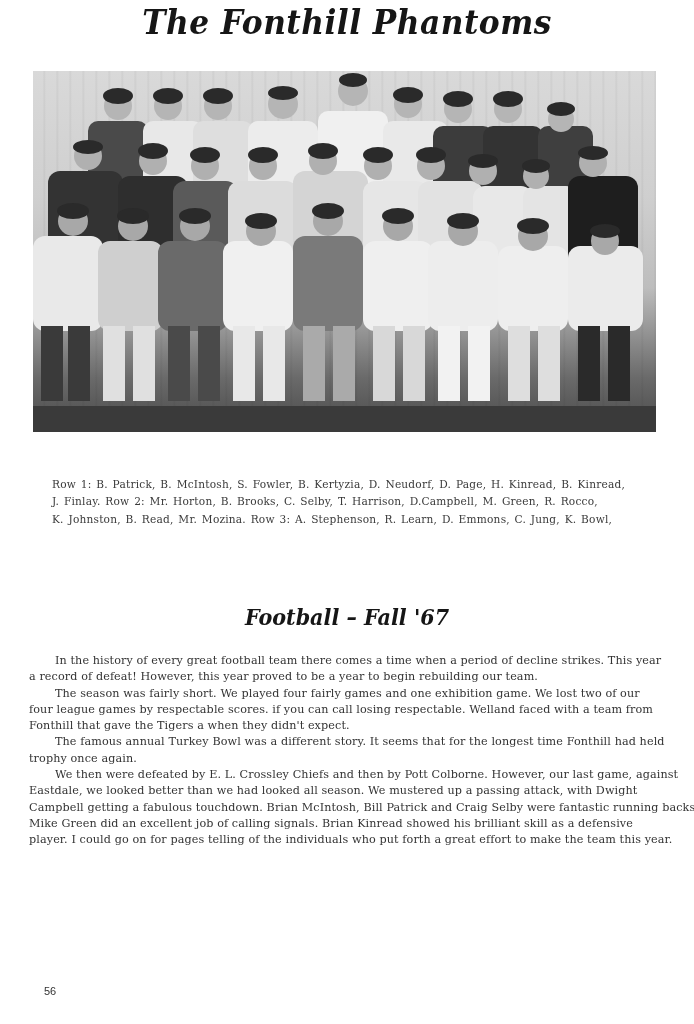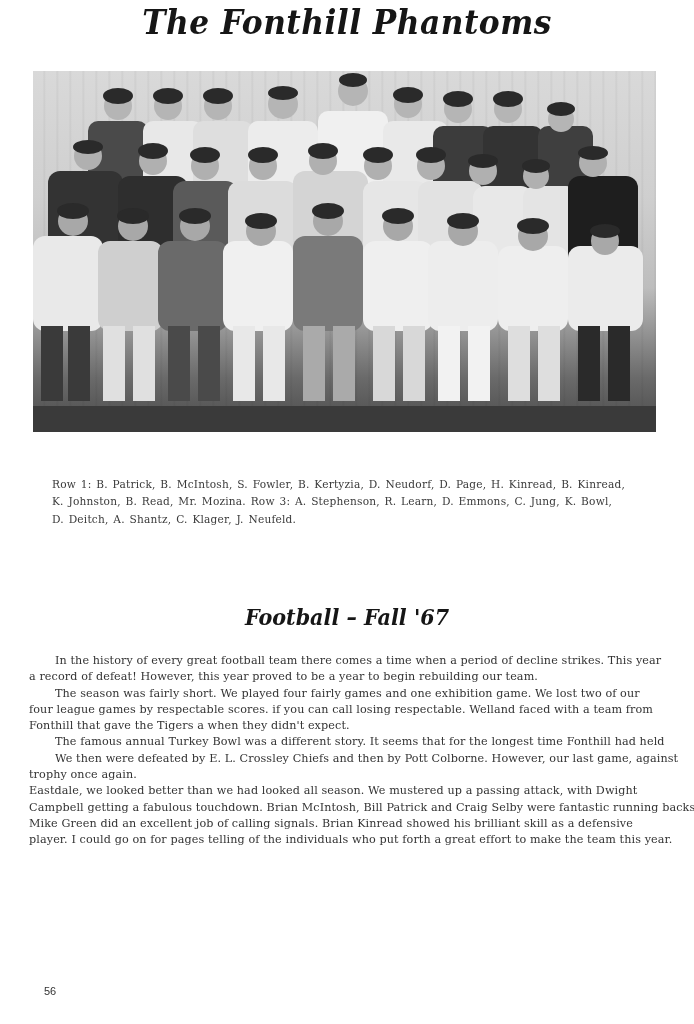--- a/index.html
+++ b/index.html
@@ -224,34 +224,34 @@
         <rect x="505" y="255" width="22" height="75" fill="#dedede"></rect>
       <rect x="545" y="255" width="22" height="75" fill="#2a2a2a"></rect>
         <rect x="575" y="255" width="22" height="75" fill="#2a2a2a"></rect>
     </g>
     <rect x="0" y="335" width="623" height="26" fill="#3a3a3a"></rect>
   </svg>
 </div>
 
 <div class="caption">
   <span class="line">Row 1: B. Patrick, B. McIntosh, S. Fowler, B. Kertyzia, D. Neudorf, D. Page, H. Kinread, B. Kinread,</span>
+  <span class="line">J. Finlay. Row 2: Mr. Horton, B. Brooks, C. Selby, T. Harrison, D.Campbell, M. Green, R. Rocco,</span>
   <span class="line">K. Johnston, B. Read, Mr. Mozina. Row 3: A. Stephenson, R. Learn, D. Emmons, C. Jung, K. Bowl,</span>
-  <span class="line">D. Deitch, A. Shantz, C. Klager, J. Neufeld.</span>
 </div>
 
 <div class="section-title">Football – Fall '67</div>
 
 <div class="article">
   <span class="line indent">In the history of every great football team there comes a time when a period of decline strikes. This year</span>
   <span class="line">a record of defeat! However, this year proved to be a year to begin rebuilding our team.</span>
   <span class="line indent">The season was fairly short. We played four fairly games and one exhibition game. We lost two of our</span>
   <span class="line">four league games by respectable scores. if you can call losing respectable. Welland faced with a team from</span>
   <span class="line">Fonthill that gave the Tigers a when they didn't expect.</span>
   <span class="line indent">The famous annual Turkey Bowl was a different story. It seems that for the longest time Fonthill had held</span>
+  <span class="line">trophy once again.</span>
   <span class="line indent">We then were defeated by E. L. Crossley Chiefs and then by Pott Colborne. However, our last game, against</span>
-  <span class="line">trophy once again.</span>
   <span class="line">Eastdale, we looked better than we had looked all season. We mustered up a passing attack, with Dwight</span>
   <span class="line">Campbell getting a fabulous touchdown. Brian McIntosh, Bill Patrick and Craig Selby were fantastic running backs.</span>
   <span class="line">Mike Green did an excellent job of calling signals. Brian Kinread showed his brilliant skill as a defensive</span>
   <span class="line">player. I could go on for pages telling of the individuals who put forth a great effort to make the team this year.</span>
 </div>
 
 <div class="page-number">56</div>
 
 </body></html>

